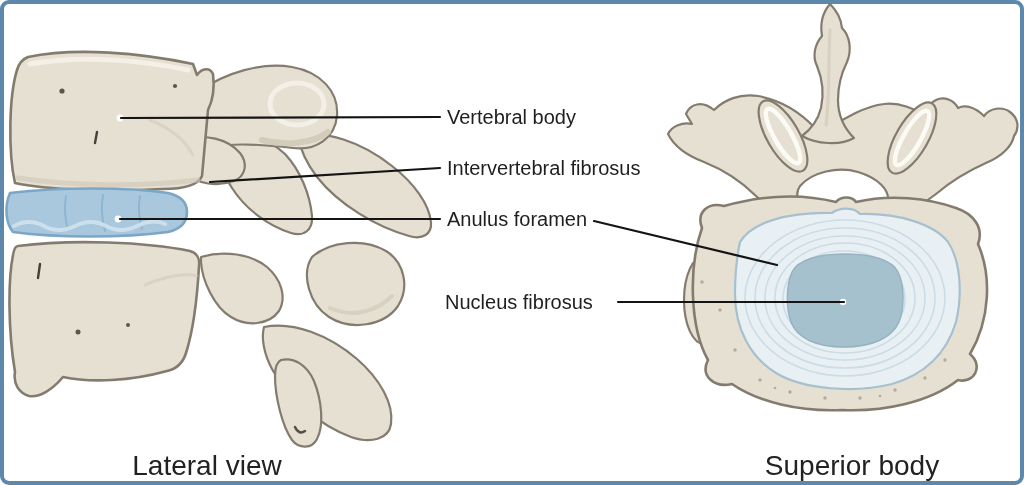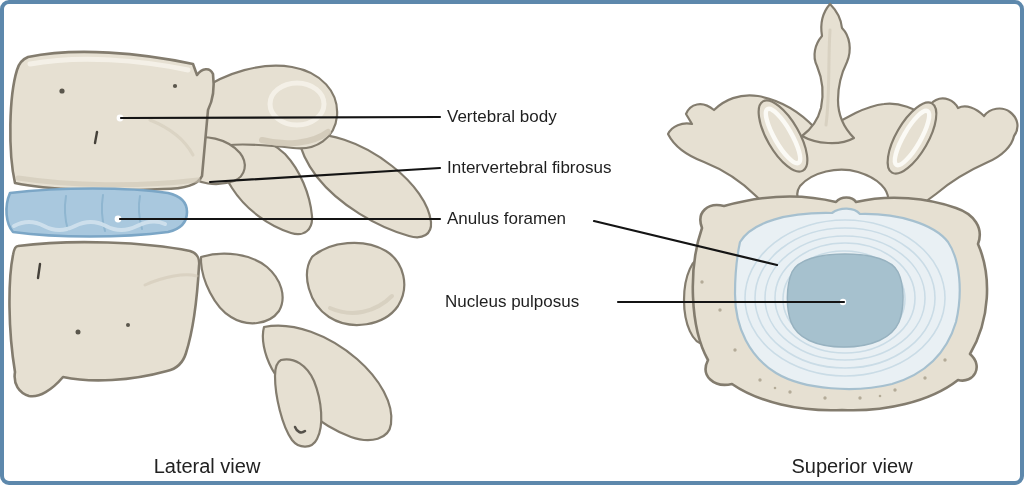--- a/index.html
+++ b/index.html
@@ -5,23 +5,23 @@
   html,body{margin:0;padding:0;background:#fff;}
   body{width:1024px;height:485px;position:relative;overflow:hidden;
        font-family:"Liberation Sans", sans-serif;}
   .frame{position:absolute;inset:0;width:1024px;height:485px;box-sizing:border-box;
          border:4px solid var(--frame-border,#5d88ac);border-radius:9px;background:#fff;}
   .illus{position:absolute;}
   #lateral-svg{left:0;top:40px;}
   #superior-svg{left:640px;top:0;}
   #leader-svg{left:0;top:0;z-index:5;}
   .anat-label{position:absolute;z-index:6;color:var(--label-text,#1f1f1f);
-              font-size:17px;line-height:20px;white-space:nowrap;}
+              font-size:20px;line-height:20px;white-space:nowrap;}
   .caption{position:absolute;z-index:6;color:var(--caption-text,#222);
-           font-size:20px;line-height:22px;white-space:nowrap;transform:translateX(-50%);}
+           font-size:28px;line-height:22px;white-space:nowrap;transform:translateX(-50%);}
   .bone{fill:var(--bone-fill,#e6e0d2);stroke:var(--bone-outline,#837c6e);
         stroke-width:2.2;stroke-linejoin:round;}
   .bone-thick{fill:var(--bone-fill,#e6e0d2);stroke:var(--bone-outline,#837c6e);
         stroke-width:2.6;stroke-linejoin:round;}
   .shade{fill:none;stroke:var(--bone-shadow,#cfc7b5);stroke-linecap:round;}
   .hilite{fill:none;stroke:var(--bone-highlight,#f5f2e9);stroke-linecap:round;}
   .fleck{fill:#5a564c;}
   .leader{stroke:var(--leader-line,#141414);stroke-width:2.2;stroke-linecap:round;}
 </style>
 </head>
@@ -168,16 +168,16 @@
   <line class="leader" x1="121" y1="118" x2="440" y2="117"></line>
   <line class="leader" x1="210" y1="182" x2="440" y2="168"></line>
   <line class="leader" x1="120" y1="219" x2="440" y2="219"></line>
   <line class="leader" x1="594" y1="221" x2="777" y2="265"></line>
   <line class="leader" x1="618" y1="302" x2="844" y2="302"></line>
 </svg>
 
 <div class="anat-label" style="left:447px;top:107px">Vertebral body</div>
 <div class="anat-label" style="left:447px;top:158px">Intervertebral fibrosus</div>
 <div class="anat-label" style="left:447px;top:209px">Anulus foramen</div>
-<div class="anat-label" style="left:445px;top:292px">Nucleus pulposus</div>
+<div class="anat-label" style="left:445px;top:292px">Nucleus fibrosus</div>
 
 <div class="caption" style="left:207px;top:455px">Lateral view</div>
-<div class="caption" style="left:852px;top:455px">Superior view</div>
+<div class="caption" style="left:852px;top:455px">Superior body</div>
 
 </body></html>

